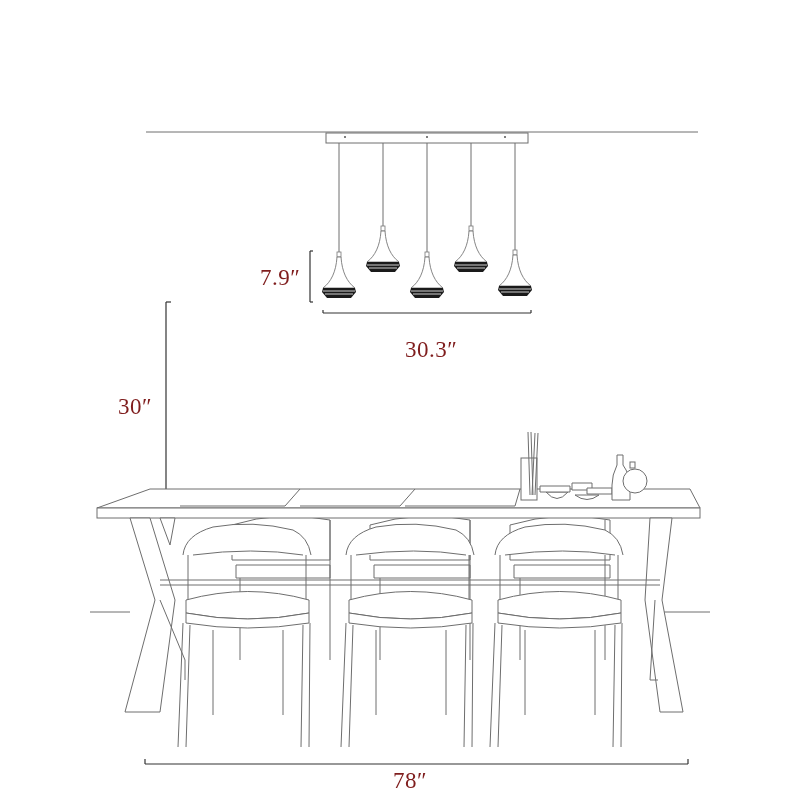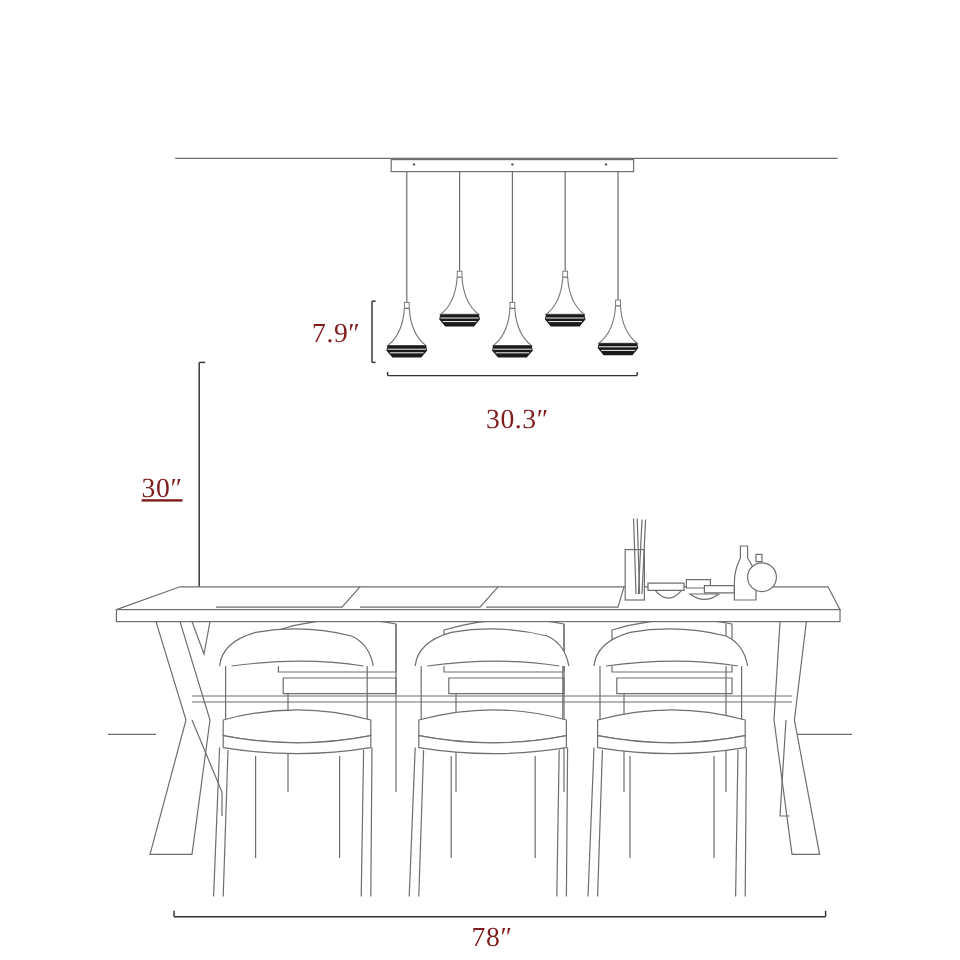--- a/index.html
+++ b/index.html
@@ -143,14 +143,14 @@
 
   <g>
     <line class="line-dark" x1="145" y1="764" x2="688" y2="764"></line>
     <line class="line-dark" x1="145" y1="759" x2="145" y2="764"></line>
     <line class="line-dark" x1="688" y1="759" x2="688" y2="764"></line>
   </g>
 </svg>
 
 <div class="dim-label" style="left:260px; top:265px;">7.9″</div>
 <div class="dim-label" style="left:405px; top:320px;margin-top:17px;">30.3″</div>
-<div class="dim-label" style="left:118px; top:394px;text-decoration:underline;">30″</div>
+<div class="dim-label" style="left:118px; top:394px;">30″</div>
 <div class="dim-label" style="left:393px; top:768px;text-align:right;">78″</div>
 
 </body></html>

